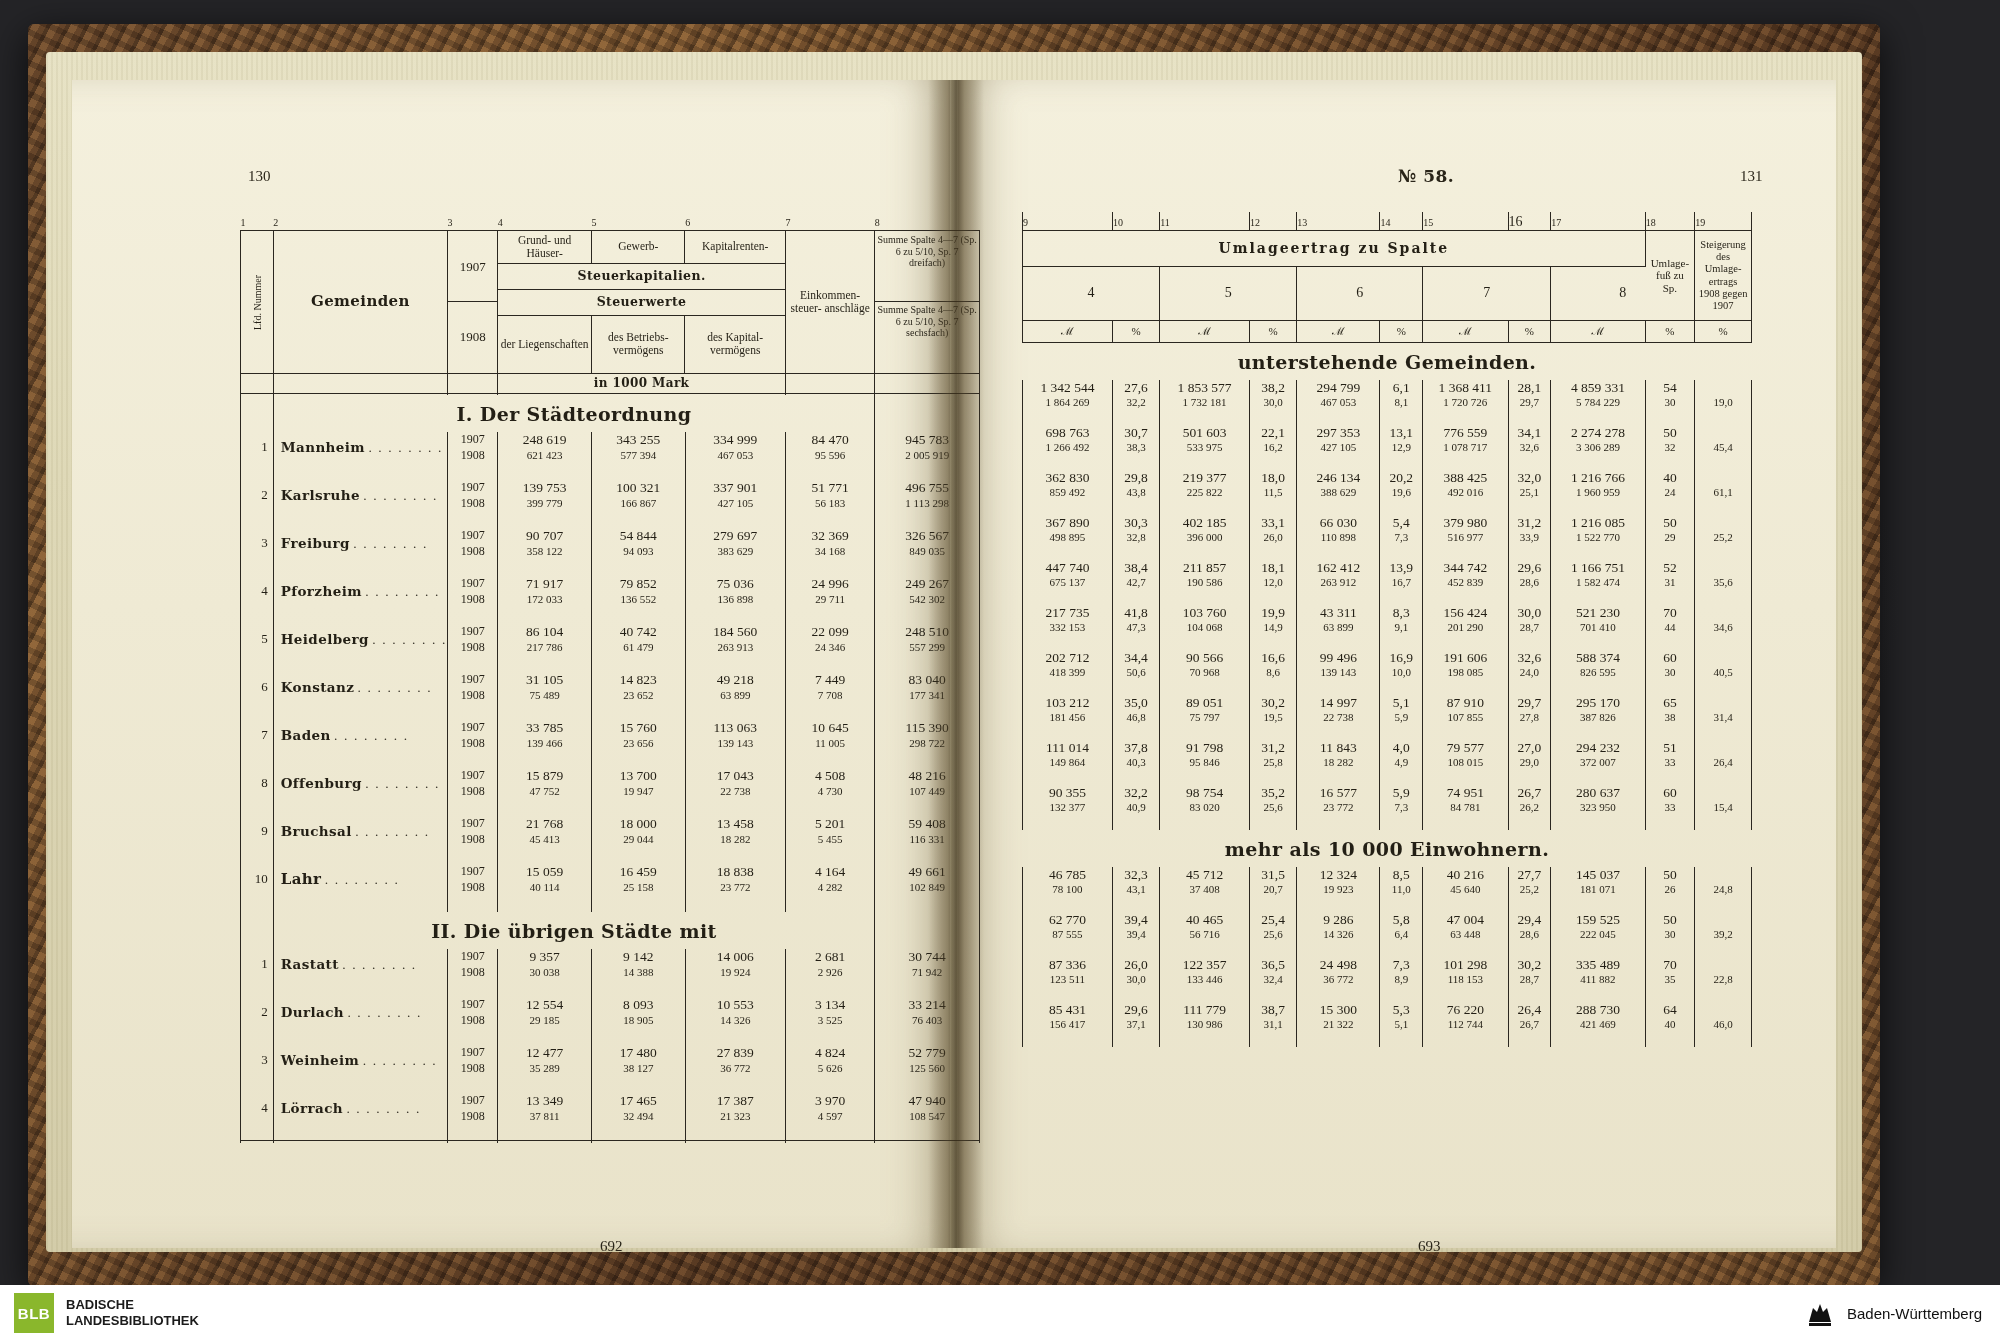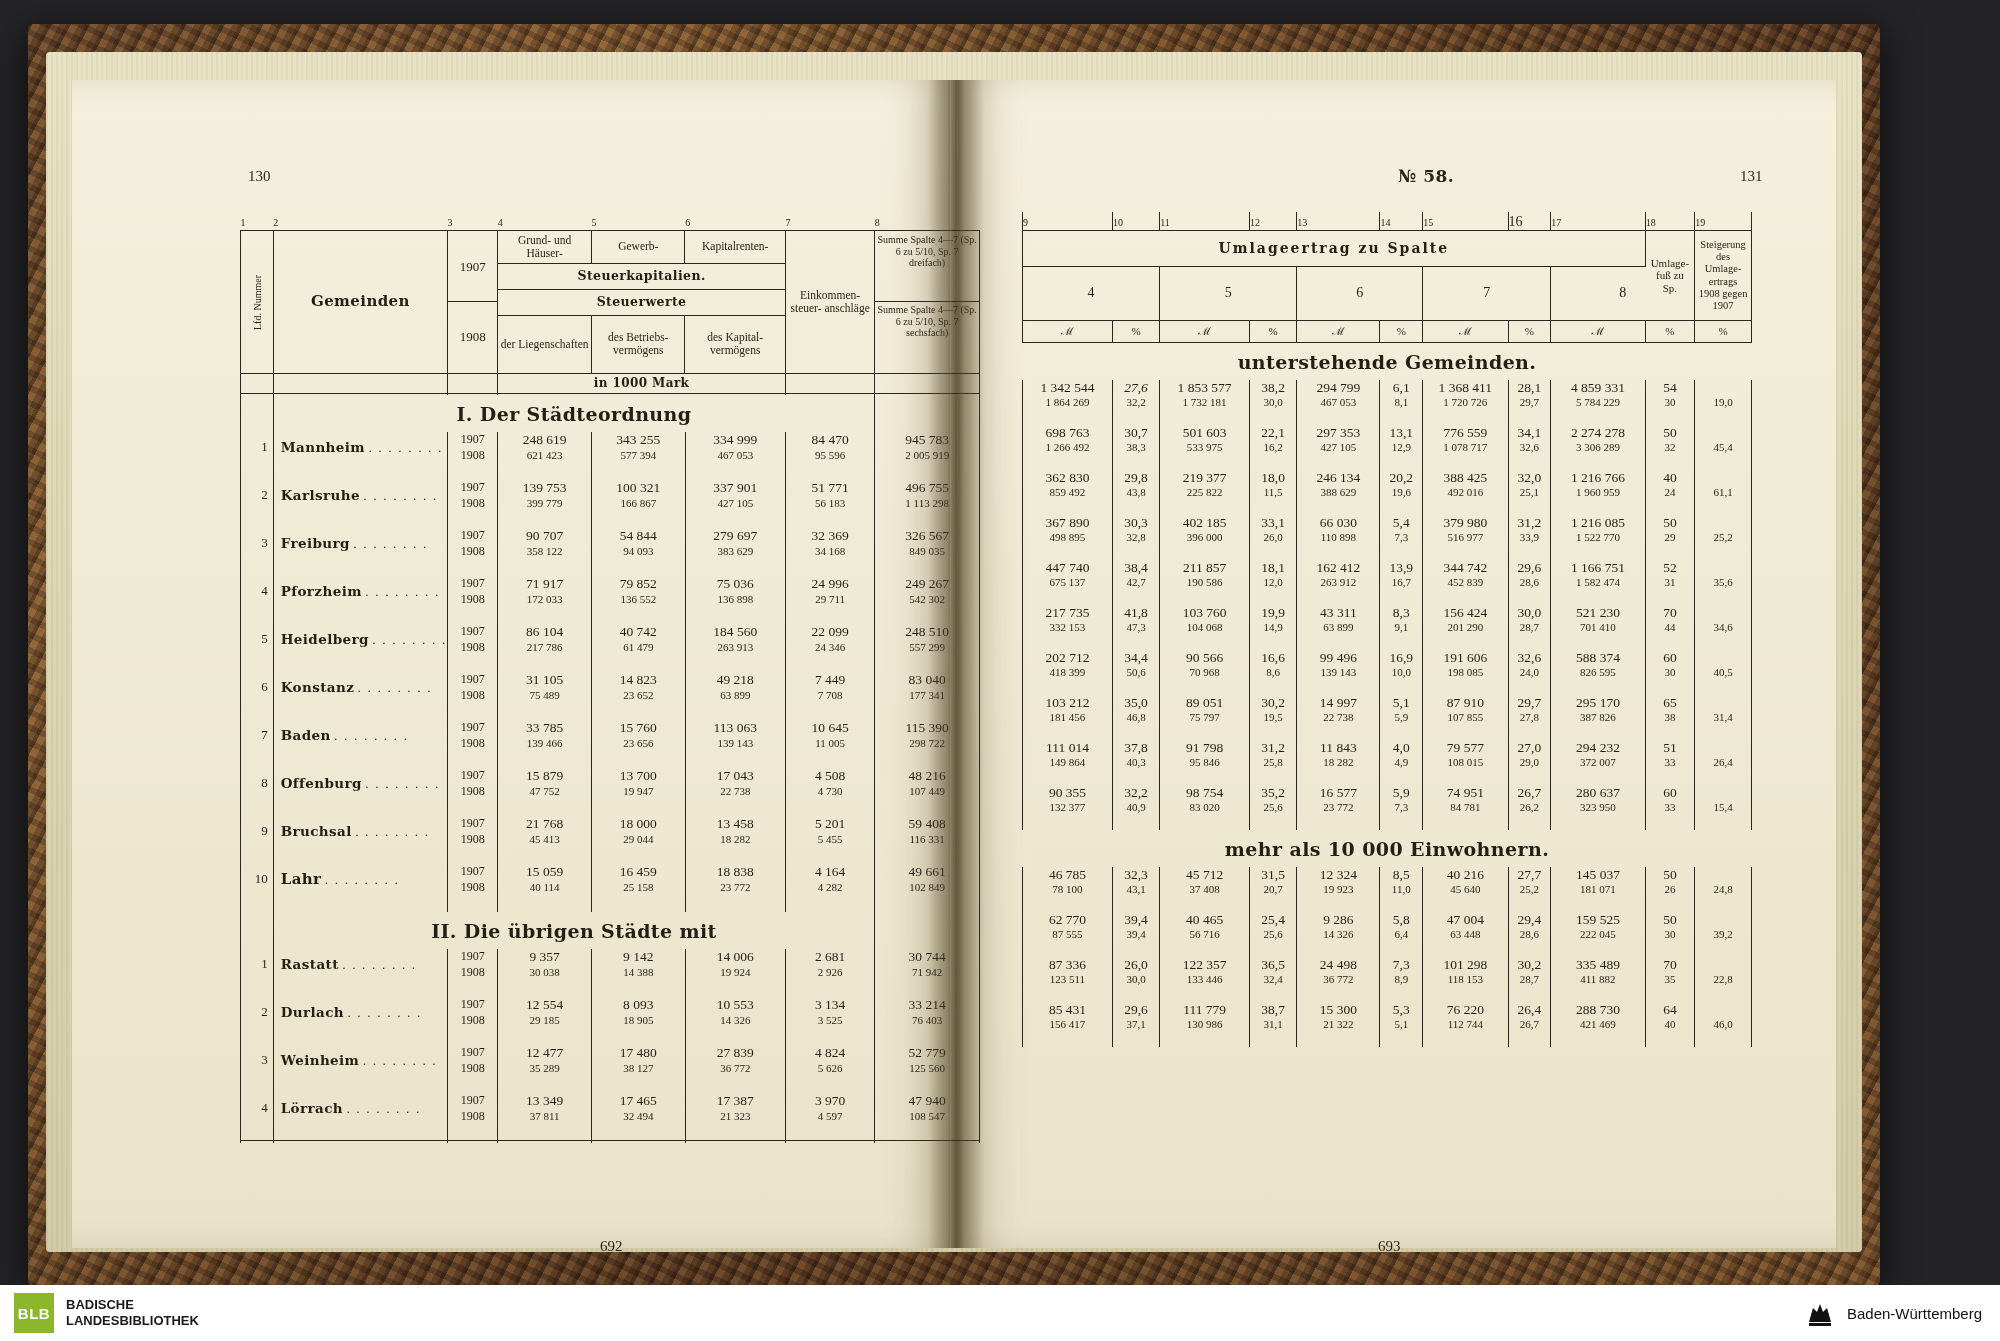--- a/index.html
+++ b/index.html
@@ -680,21 +680,21 @@
             <td class="br bb hdr-cell" style="font-size: 11px; border-right: 1px solid rgb(43, 39, 32);">%</td>
             <td class="br bb hdr-cell" style="font-size: 11px; border-right: 1px solid rgb(43, 39, 32);">ℳ</td>
             <td class="br bb hdr-cell" style="font-size: 11px; border-right: 1px solid rgb(43, 39, 32);">%</td>
             <td class="br bb hdr-cell" style="font-size: 11px; border-right: 1px solid rgb(43, 39, 32);">%</td>
           </tr>
           <tr>
             <td colspan="11" class="sect-title"><span class="fraktur">unterstehende Gemeinden.</span></td>
           </tr>
           <tr>
             <td class="v1907 num" style="padding: 0px 4px; border-right: 1px solid rgb(43, 39, 32); border-left: 1px solid rgb(43, 39, 32);">1 342 544</td>
-            <td class="v1907 num" style="padding: 0px 4px; border-right: 1px solid rgb(43, 39, 32); font-style: italic;">27,6</td>
+            <td class="v1907 num" style="padding: 0px 4px; border-right: 1px solid rgb(43, 39, 32);">27,6</td>
             <td class="v1907 num" style="padding: 0px 4px; border-right: 1px solid rgb(43, 39, 32);">1 853 577</td>
             <td class="v1907 num" style="padding: 0px 4px; border-right: 1px solid rgb(43, 39, 32);">38,2</td>
             <td class="v1907 num" style="padding: 0px 4px; border-right: 1px solid rgb(43, 39, 32);">294 799</td>
             <td class="v1907 num" style="padding: 0px 4px; border-right: 1px solid rgb(43, 39, 32);">6,1</td>
             <td class="v1907 num" style="padding: 0px 4px; border-right: 1px solid rgb(43, 39, 32);">1 368 411</td>
             <td class="v1907 num" style="padding: 0px 4px; border-right: 1px solid rgb(43, 39, 32);">28,1</td>
             <td class="v1907 num" style="padding: 0px 4px; border-right: 1px solid rgb(43, 39, 32);">4 859 331</td>
             <td class="v1907 num" style="padding: 0px 4px; border-right: 1px solid rgb(43, 39, 32);">54</td>
             <td class="v1907 num" style="padding: 0px 4px; border-right: 1px solid rgb(43, 39, 32);"></td>
           </tr>
@@ -1232,21 +1232,21 @@
             <td style="border-right: 1px solid rgb(43, 39, 32);"></td>
             <td style="border-right: 1px solid rgb(43, 39, 32);"></td>
             <td style="border-right: 1px solid rgb(43, 39, 32);"></td>
             <td style="border-right: 1px solid rgb(43, 39, 32);"></td>
           </tr>
         </tbody>
       </table>
   </div>
 
   <div class="footnum" style="left:600px; top:1238px;">692</div>
-  <div class="footnum" style="left:1378px; top:1238px;">693</div>
+  <div class="footnum" style="left:1418px; top:1238px;">693</div>
 
   <div class="bottombar">
     <div class="blb-logo">BLB</div>
     <div class="blb-text">
       <div>BADISCHE</div>
       <div>LANDESBIBLIOTHEK</div>
     </div>
     <div class="bw-wrap">
       <svg class="griffin" viewBox="0 0 34 34">
         <path d="M6 26 L10 12 L14 16 L17 8 L20 16 L24 12 L28 26 Z" fill="#111"></path>

